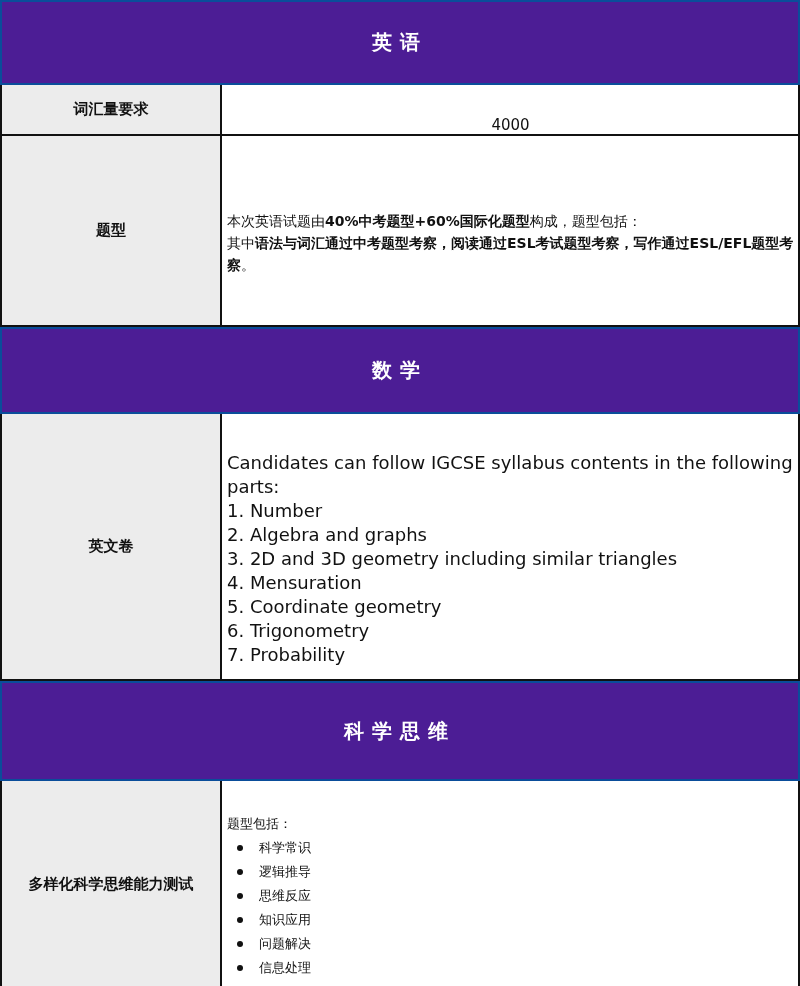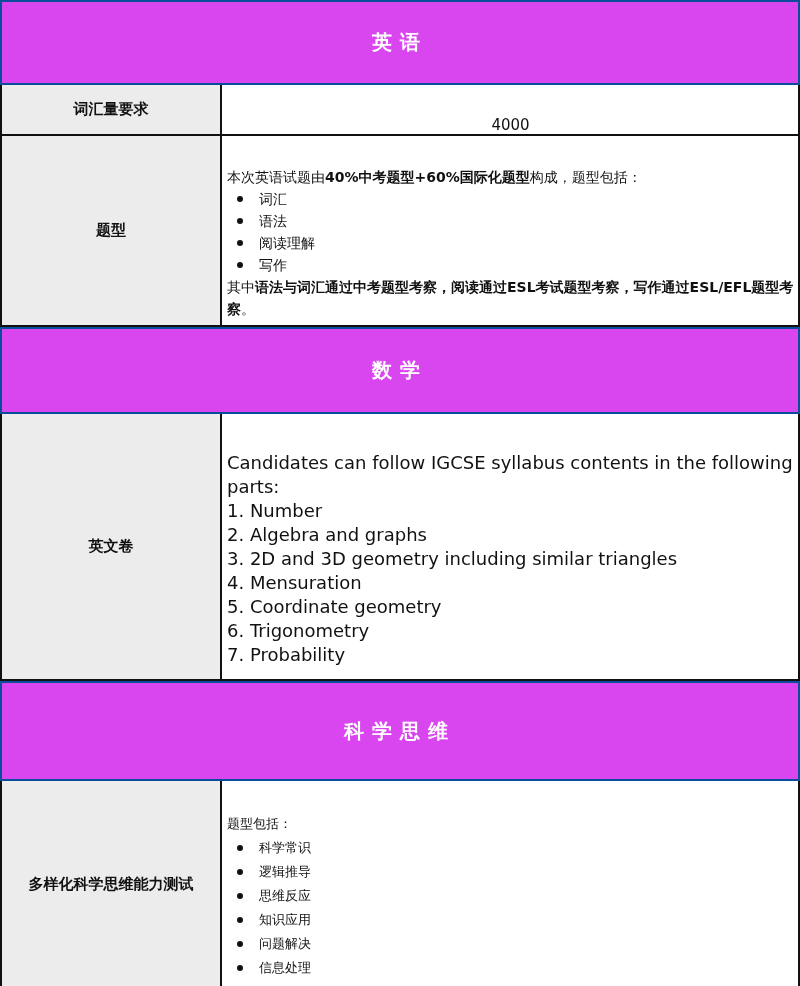--- a/index.html
+++ b/index.html
@@ -1,19 +1,19 @@
 <!DOCTYPE html>
 <html><head>
   <meta charset="utf-8">
   <style>
     html, body { margin: 0; padding: 0; background: #ffffff; }
     body { width: 800px; height: 986px; overflow: hidden; font-family: "DejaVu Sans", "Liberation Sans", sans-serif; color: #111; }
     .table { width: 800px; position: relative; }
     .section-header {
-      background: #d946ef;
+      background: #4c1d95;
       color: #ffffff;
       font-weight: bold;
       font-size: 20px;
       letter-spacing: 8px;
       display: flex; align-items: center; justify-content: center;
       border-top: 2px solid #0a4d9a;
       border-bottom: 2px solid #0a4d9a;
       border-left: 2px solid #0a4d9a;
       border-right: 2px solid #0a4d9a;
       box-sizing: border-box;
@@ -47,38 +47,20 @@
     <span>英语</span>
   </div>
   <div class="row" style="height:51px;">
     <div class="label-cell">词汇量要求</div>
     <div class="value-cell center">4000</div>
   </div>
   <div class="row" style="height:191px;">
     <div class="label-cell">题型</div>
     <div class="value-cell">
       <div><span>本次英语试题由</span><b>40%中考题型+60%国际化题型</b><span>构成，题型包括：</span></div>
-      <ul class="bullets">
-        <li>
-            <span class="dot"></span>
-            <span>词汇</span>
-          </li>
-        <li>
-            <span class="dot"></span>
-            <span>语法</span>
-          </li>
-        <li>
-            <span class="dot"></span>
-            <span>阅读理解</span>
-          </li>
-        <li>
-            <span class="dot"></span>
-            <span>写作</span>
-          </li>
-      </ul>
       <div><span>其中</span><b>语法与词汇通过中考题型考察，阅读通过ESL考试题型考察，写作通过ESL/EFL题型考察</b><span>。</span></div>
     </div>
   </div>
 
   <div class="section-header" style="height:87px;">
     <span>数学</span>
   </div>
   <div class="row" style="height:267px;">
     <div class="label-cell">英文卷</div>
     <div class="value-cell en">

